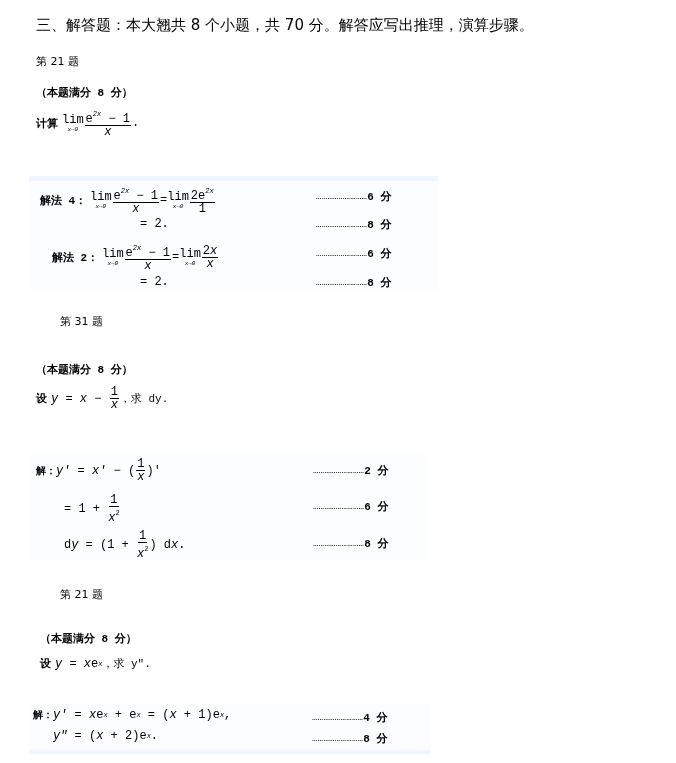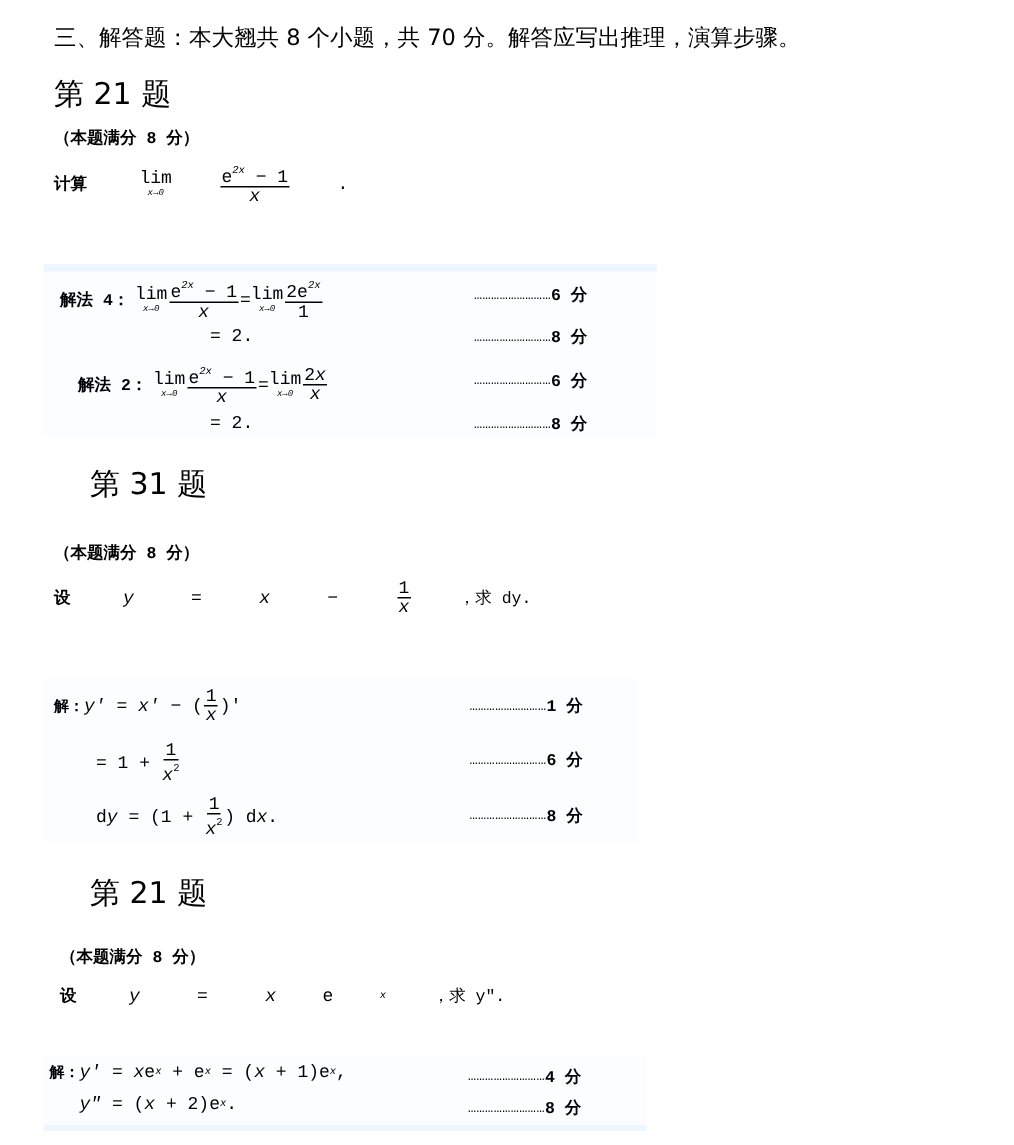--- a/index.html
+++ b/index.html
@@ -1,23 +1,23 @@
 <!DOCTYPE html>
 <html><head>
 <meta charset="utf-8">
 <style>
   html, body { margin: 0; padding: 0; background: #ffffff; }
   body { width: 676px; height: 763px; position: relative; overflow: hidden; color: #000;
          font-family: "DejaVu Sans", "Liberation Sans", sans-serif; }
   .abs { position: absolute; }
   .intro { left: 36px; top: 15px; font-size: 15px; line-height: 20px; white-space: nowrap; }
-  .qtitle { font-size: 20px; line-height: 20px; white-space: nowrap; }
+  .qtitle { font-size: 11px; line-height: 20px; white-space: nowrap; }
   .serif { font-family: Liberation Mono, monospace; }
   .small { font-size: 11px; line-height: 14px; white-space: nowrap; }
-  .prob { font-size: 12px; white-space: nowrap; gap: 31px; }
+  .prob { font-size: 12px; white-space: nowrap; }
   .i { font-style: italic; }
   .sup { font-size: 7px; vertical-align: 6px; }
   .frac { display: inline-flex; flex-direction: column; align-items: center; vertical-align: middle; margin: 0 1px; }
   .frac .num { border-bottom: 1px solid #000; padding: 0 1px; line-height: 12px; font-size: 12px; }
   .frac .den { line-height: 12px; font-size: 12px; }
   .lim { display: inline-flex; flex-direction: column; align-items: center; vertical-align: middle; text-align: right; }
   .lim .word { font-size: 12px; line-height: 12px; }
   .lim .sub { font-size: 6px; line-height: 7px; font-style: italic; }
   .panel { background: #fbfdff; }
   .panel-top { background: #eef7ff; }
@@ -153,21 +153,21 @@
       <span class="num">1</span>
       <span class="den"><span class="i">x</span><span class="sup">2</span></span>
     </span>
   <span>)&nbsp;d</span>
     <span class="i">x</span>
     <span>.</span>
 </div>
 
 <div class="row serif" style="left:313px; top:463px;">
     <span class="dots">………………………</span>
-    <span class="score bold">1 分</span>
+    <span class="score bold">2 分</span>
   </div>
 <div class="row serif" style="left:313px; top:499px;">
     <span class="dots">………………………</span>
     <span class="score bold">6 分</span>
   </div>
 <div class="row serif" style="left:313px; top:536px;">
     <span class="dots">………………………</span>
     <span class="score bold">8 分</span>
   </div>
 

